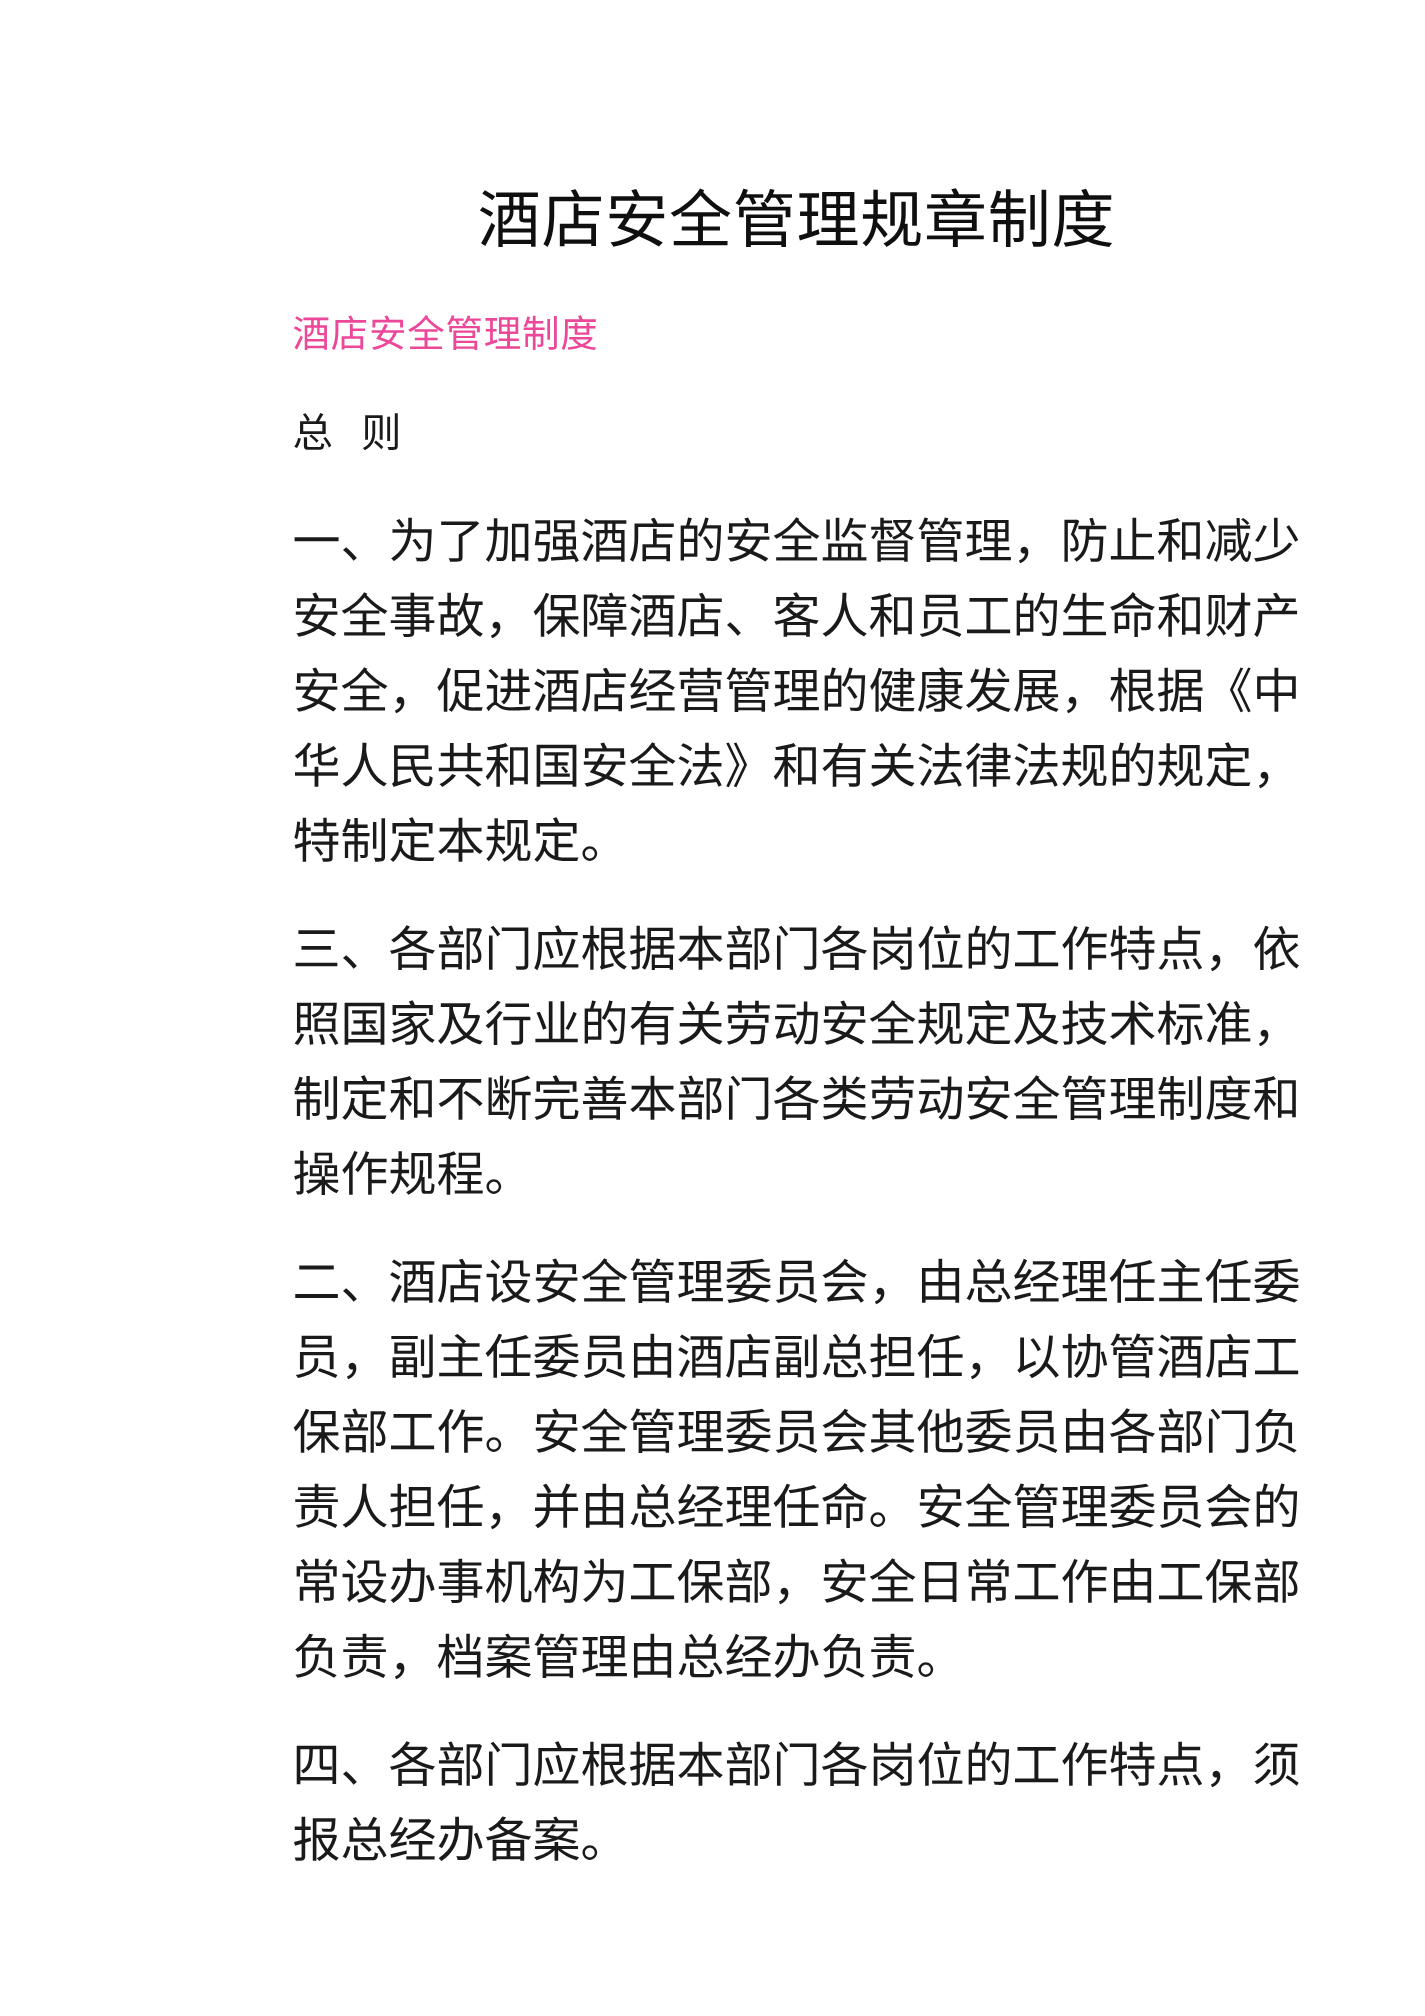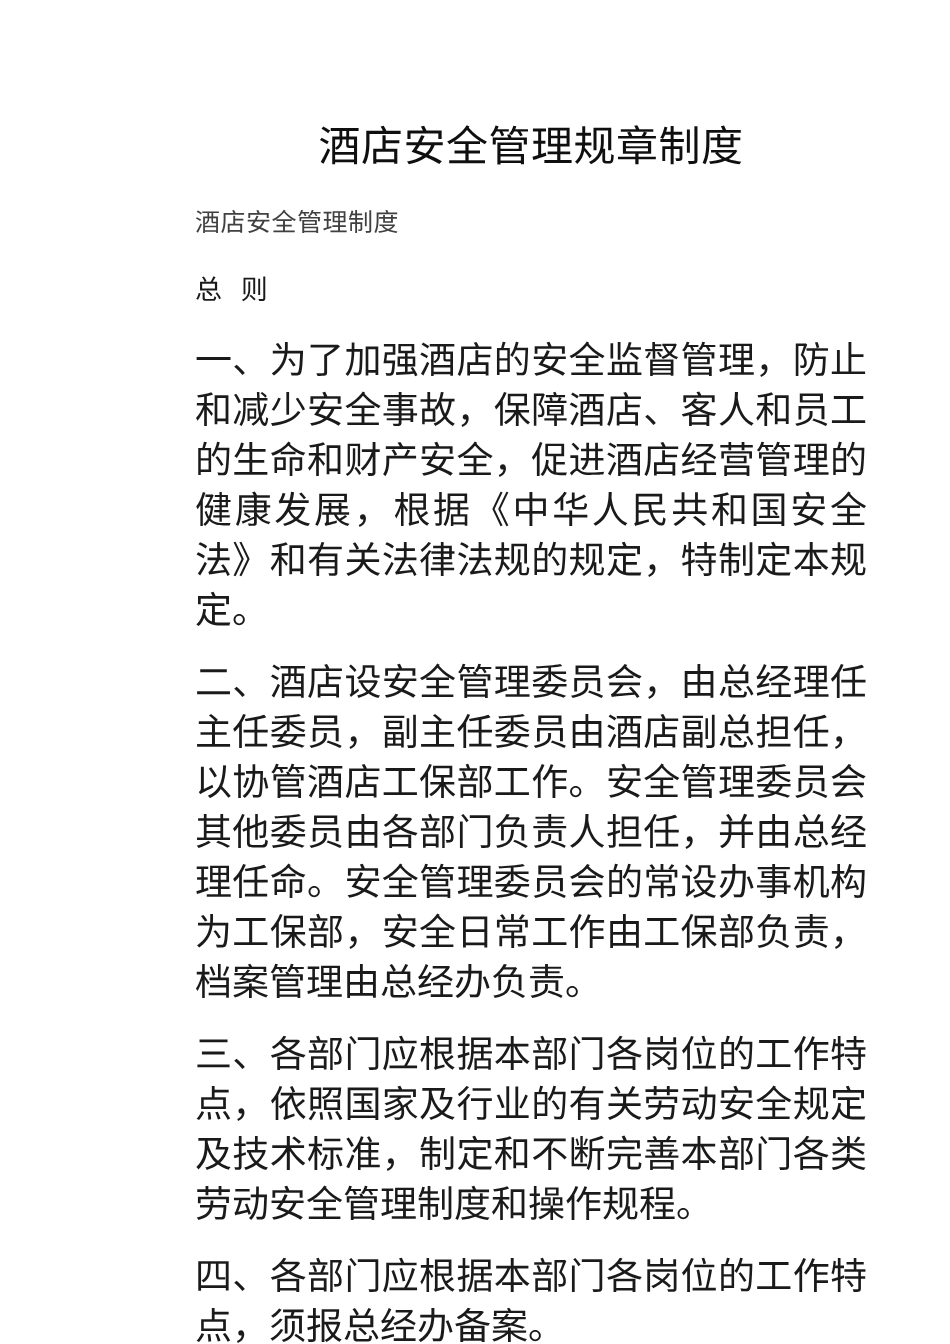--- a/index.html
+++ b/index.html
@@ -48,21 +48,21 @@
 
   
   .sub-heading {
     position: absolute;
     left: 0;
     top: 208px;
     margin: 0;
     font-size: 25px;
     line-height: 1.2;
     letter-spacing: 0.5px;
-    color: #404040;
+    color: #ec4899;
   }
 
   
   .section-heading {
     position: absolute;
     left: 0;
     top: 274px;
     margin: 0;
     font-size: 27px;
     line-height: 1.2;
@@ -74,21 +74,21 @@
   
   .body-block {
     position: absolute;
     left: 0;
     top: 336px;
     width: 672px;
   }
 
   .para {
     margin: 0 0 22px 0;
-    font-size: 37px;
+    font-size: 32px;
     line-height: 50px;
     text-align: justify;
     text-justify: inter-ideograph;
     letter-spacing: 0px;
     color: #1a1a1a;
     word-break: break-all;
   }
 
   .para:last-child {
     margin-bottom: 0;
@@ -102,20 +102,20 @@
   <div class="content">
 
     <h1 class="doc-title">酒店安全管理规章制度</h1>
 
     <p class="sub-heading">酒店安全管理制度</p>
 
     <p class="section-heading">总  则</p>
 
     <div class="body-block">
       <p class="para">一、为了加强酒店的安全监督管理，防止和减少安全事故，保障酒店、客人和员工的生命和财产安全，促进酒店经营管理的健康发展，根据《中华人民共和国安全法》和有关法律法规的规定，特制定本规定。</p>
+      <p class="para">三、各部门应根据本部门各岗位的工作特点，依照国家及行业的有关劳动安全规定及技术标准，制定和不断完善本部门各类劳动安全管理制度和操作规程。</p>
       <p class="para">二、酒店设安全管理委员会，由总经理任主任委员，副主任委员由酒店副总担任，以协管酒店工保部工作。安全管理委员会其他委员由各部门负责人担任，并由总经理任命。安全管理委员会的常设办事机构为工保部，安全日常工作由工保部负责，档案管理由总经办负责。</p>
-      <p class="para">三、各部门应根据本部门各岗位的工作特点，依照国家及行业的有关劳动安全规定及技术标准，制定和不断完善本部门各类劳动安全管理制度和操作规程。</p>
       <p class="para">四、各部门应根据本部门各岗位的工作特点，须报总经办备案。</p>
     </div>
 
   </div>
 
 </div>
 
 </body></html>

